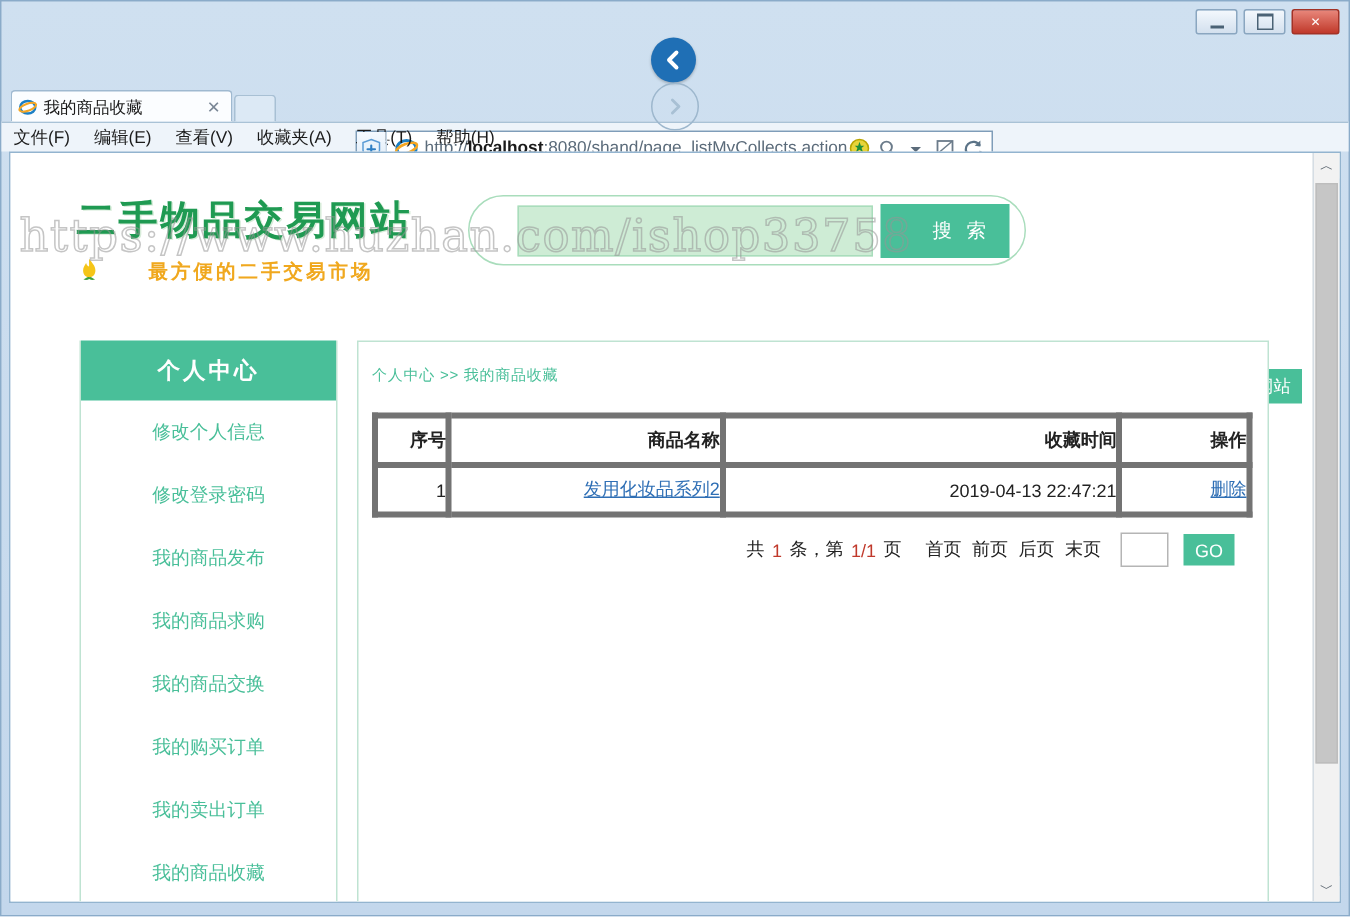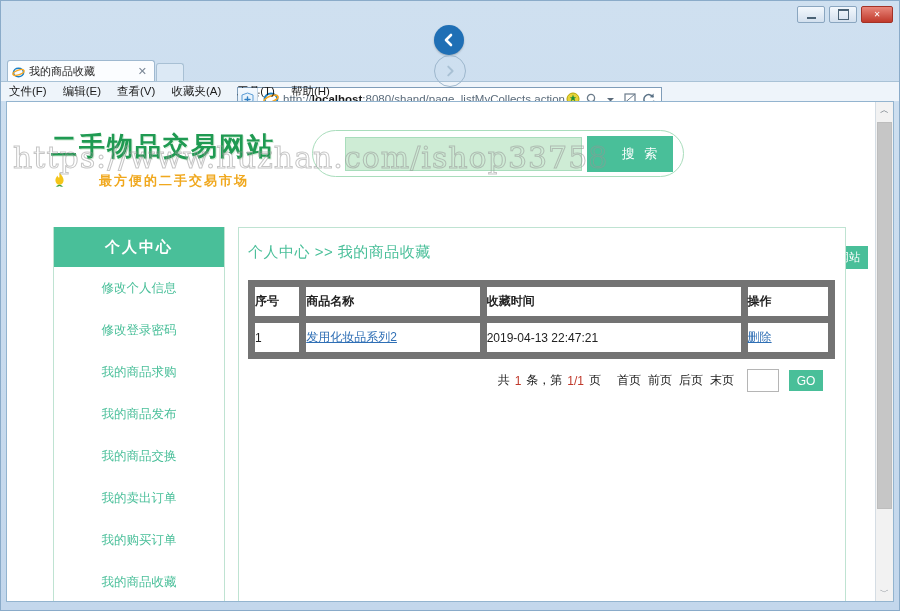--- a/index.html
+++ b/index.html
@@ -170,29 +170,29 @@
   .sidebar .sitem{
     height:42px;display:flex;align-items:center;justify-content:center;
     font-size:12.5px;color:#49bf99;cursor:pointer;white-space:nowrap;
   }
 
   .panel{
     position:absolute;left:207px;right:30px;top:0;bottom:-10px;
     border:1px solid #bfe3d2;background:#fff;box-sizing:border-box;padding:0;
   }
   .panel .ptitle{
-    font-size:15px;color:#49bf99;padding:15px 0 0 9px;letter-spacing:.5px;
+    font-size:10px;color:#49bf99;padding:15px 0 0 9px;letter-spacing:.5px;
   }
   .tablewrap{margin:18px 10px 0 9px;}
   table.data{
     border-collapse:collapse;width:100%;
     border:1px solid #7fd0ad;
   }
   table.data th,table.data td{
-    border:7px solid #737373;font-size:12px;color:#222;text-align:left;
+    border:4px solid #737373;font-size:12px;color:#222;text-align:right;
     padding:0;height:29px;font-weight:normal;
   }
   table.data th{font-weight:bold;}
   table.data a{color:#2f6fb5;text-decoration:underline;font-size:12px;}
   .col1{width:46px;}
   .col2{width:182px;}
   .col3{width:265px;}
   .col4{width:84px;}
   .pager{
     margin:10px 12px 0 0;display:flex;align-items:center;justify-content:flex-end;
@@ -369,25 +369,25 @@
           <button class="userbtn">退出网站</button>
         </div>
       </div>
 
       <div class="content">
 
         <div class="sidebar">
           <div class="shead">个人中心</div>
           <div class="sitem">修改个人信息</div>
           <div class="sitem">修改登录密码</div>
+          <div class="sitem">我的商品发布</div>
           <div class="sitem">我的商品求购</div>
-          <div class="sitem">我的商品发布</div>
           <div class="sitem">我的商品交换</div>
+          <div class="sitem">我的购买订单</div>
           <div class="sitem">我的卖出订单</div>
-          <div class="sitem">我的购买订单</div>
           <div class="sitem">我的商品收藏</div>
         </div>
 
         <div class="panel">
           <div class="ptitle">个人中心 &gt;&gt; 我的商品收藏</div>
 
           <div class="tablewrap">
             <table class="data">
               <thead>
                 <tr>

